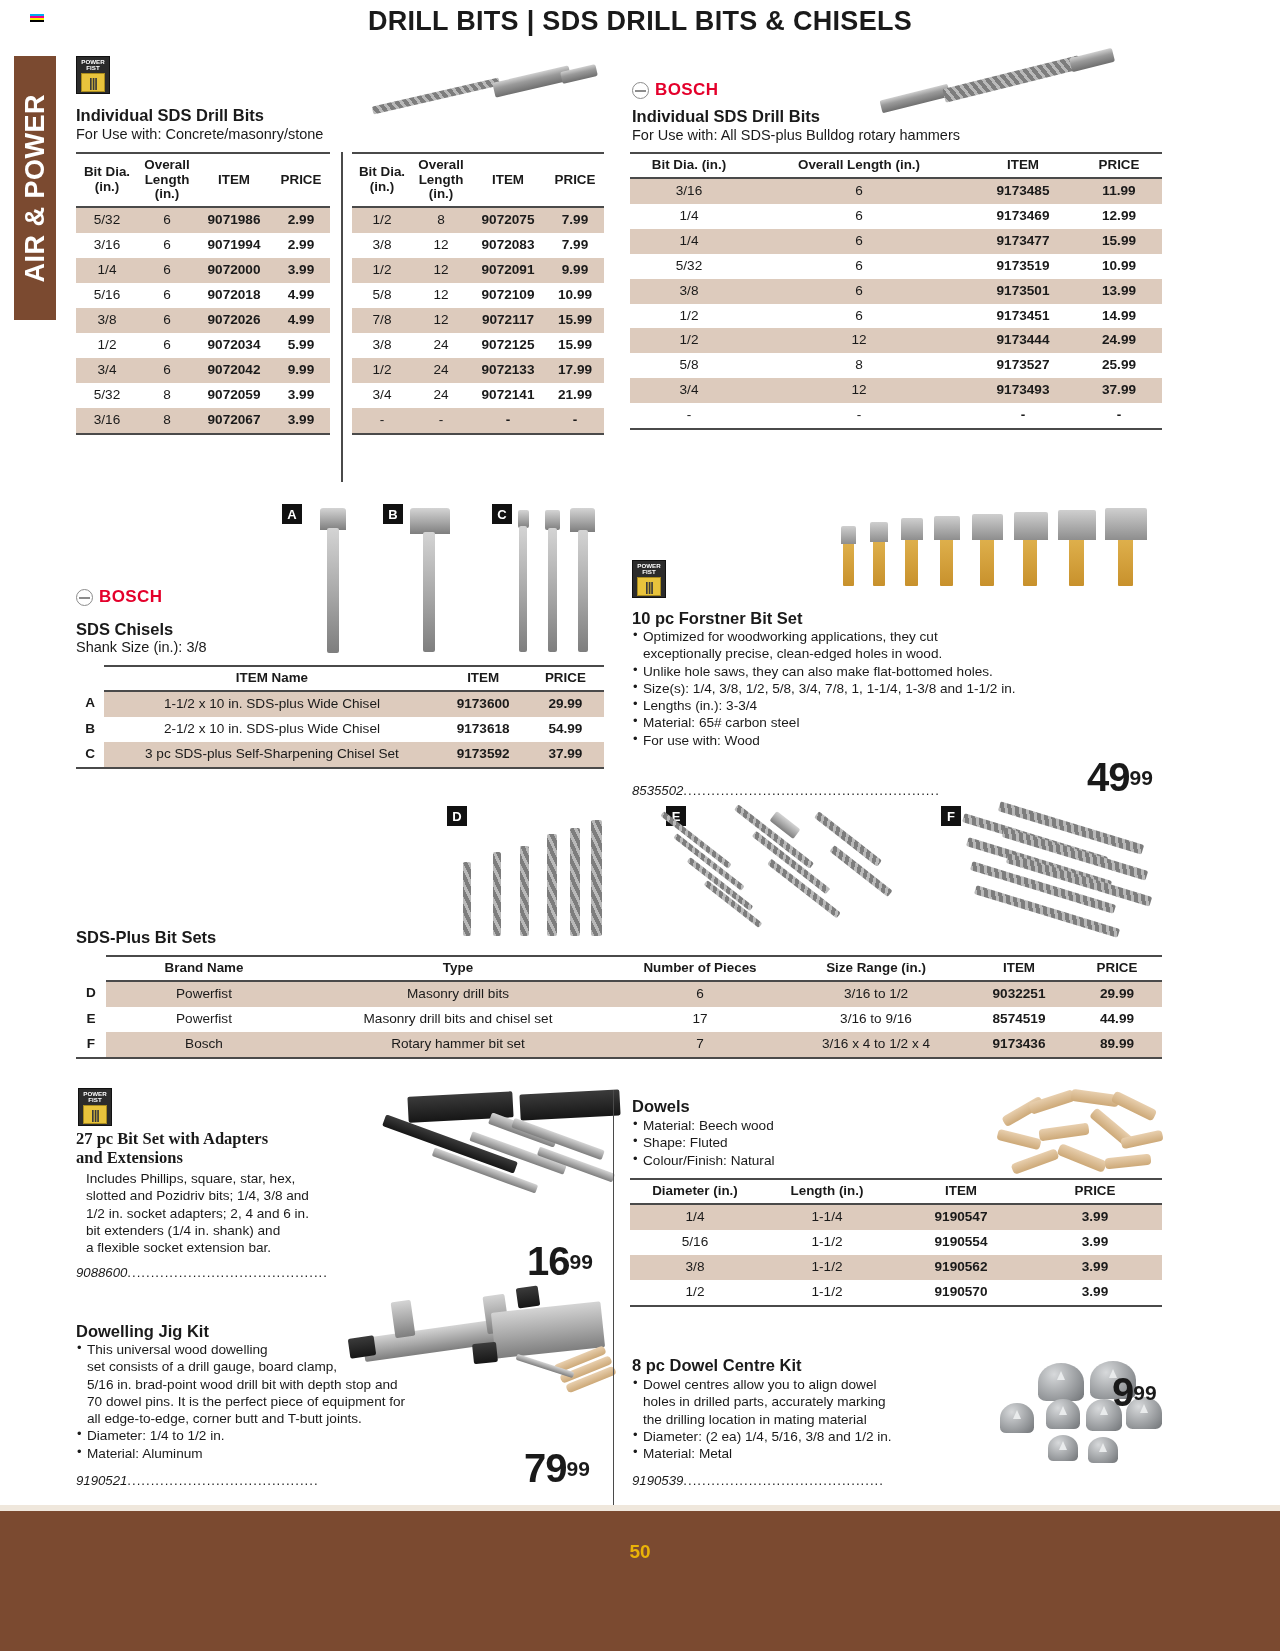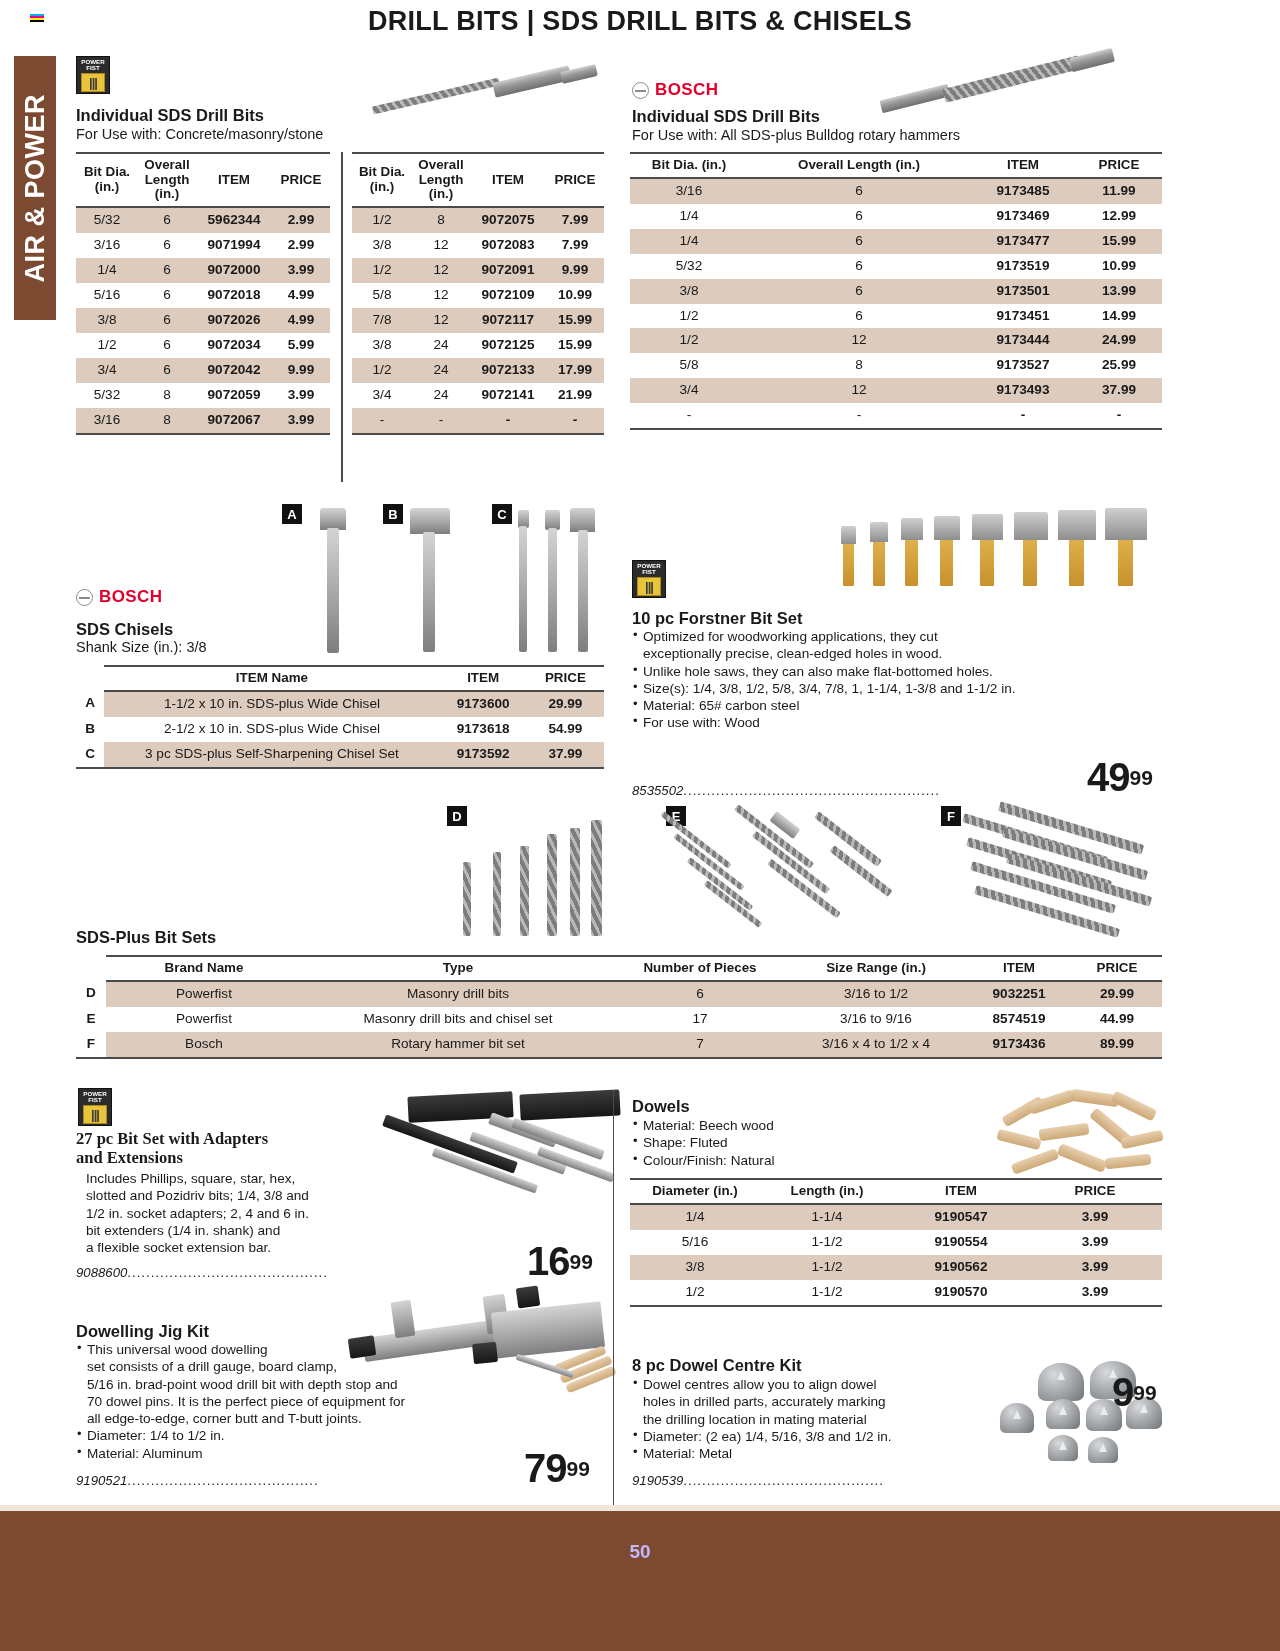--- a/index.html
+++ b/index.html
@@ -107,21 +107,21 @@
     justify-content:center;
   }
 
   
   .footer {
     position:absolute; left:0; bottom:0; width:1280px; height:140px;
     background:#7b4a30;
   }
   .footer .pnum {
     position:absolute; left:0; top:30px; width:100%; text-align:center;
-    color:#c4b5fd; font-weight:bold; font-size:19px;
+    color:#eab308; font-weight:bold; font-size:19px;
   }
   .footer-strip { position:absolute; left:0; bottom:140px; width:1280px; height:6px; background:#efe7dc;}
   .vrule { position:absolute; width:2px; background:#4a4a4a; }
 
   
   .img-ph { position:absolute; }
   .bit-shaft {
     position:absolute; background: linear-gradient(180deg,#cfcfcf,#9a9a9a 40%,#6f6f6f 100%);
     border-radius:2px;
   }
@@ -205,21 +205,21 @@
             <span>Overall</span><br><span>Length</span><br><span>(in.)</span>
           </th>
           <th class="item" style="width:76px;">ITEM</th>
           <th class="price" style="width:58px;">PRICE</th>
         </tr>
       </thead>
       <tbody>
           <tr class="alt">
             <td class="">5/32</td>
             <td class="">6</td>
-            <td class="item">5962344</td>
+            <td class="item">9071986</td>
             <td class="price">2.99</td>
           </tr>
           <tr>
             <td class="">3/16</td>
             <td class="">6</td>
             <td class="item">9071994</td>
             <td class="price">2.99</td>
           </tr>
           <tr class="alt">
             <td class="">1/4</td>
@@ -519,20 +519,21 @@
         </div>
     </div>
   </div>
 
   <h2 class="title blk" style="left:632px; top:609px;">10 pc Forstner Bit Set</h2>
   <ul class="bul blk" style="left:633px; top:628px; width:530px;">
       <li>Optimized for woodworking applications, they cut</li>
       <li class="nb">exceptionally precise, clean-edged holes in wood.</li>
       <li>Unlike hole saws, they can also make flat-bottomed holes.</li>
       <li>Size(s): 1/4, 3/8, 1/2, 5/8, 3/4, 7/8, 1, 1-1/4, 1-3/8 and 1-1/2 in.</li>
+      <li>Lengths (in.): 3-3/4</li>
       <li>Material: 65# carbon steel</li>
       <li>For use with: Wood</li>
     </ul>
 
   <div class="sku blk" style="left:632px; top:783px; width:480px;">
     <span>8535502</span><span class="dots">.......................................................</span>
   </div>
   <div class="callout" style="left:1087px; top:757px;">
     <span class="big">49</span><span class="cents">99</span>
   </div>

